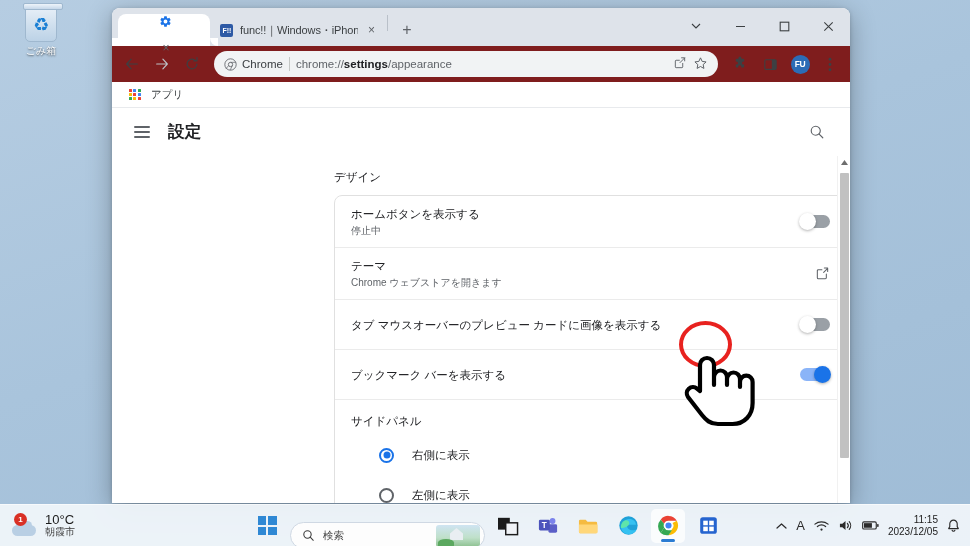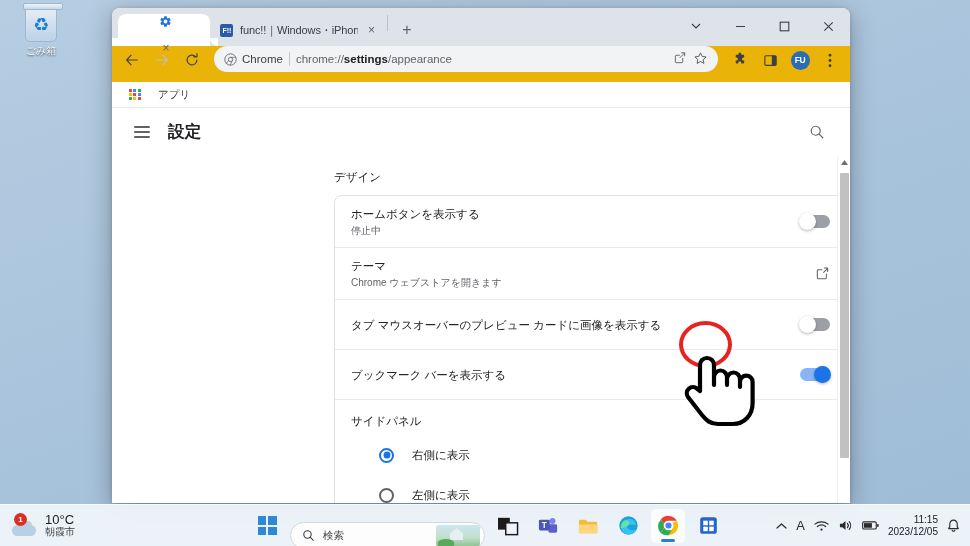--- a/index.html
+++ b/index.html
@@ -76,21 +76,21 @@
     width:26px;height:26px; margin:0 0 3px 4px; display:flex;align-items:center;justify-content:center;
     color:#5f6368; font-size:16px; border-radius:50%;
   }
   .wincontrols{
     position:absolute; right:0; top:0; height:36px; display:flex; align-items:center;
   }
   .wc{ width:44px;height:32px; display:flex;align-items:center;justify-content:center; color:#3c4043; }
 
   
   .toolbar{
-    height:36px; background:#eab308; display:flex; gap:2px; padding:0 6px;
+    height:36px; background:#7f1d1d; display:flex; align-items:center; gap:2px; padding:0 6px;
   }
   .tbtn{
     width:28px;height:28px;border-radius:50%;
     display:flex;align-items:center;justify-content:center; color:#5f6368;
   }
   .omnibox{
     flex:1 1 auto; height:26px; background:#f1f3f4; border-radius:13px;
     display:flex; align-items:center; padding:0 10px; margin:0 6px;
     font-size:11.5px; color:#202124; gap:6px; min-width:0;
   }
@@ -103,21 +103,21 @@
     width:19px;height:19px;border-radius:50%; background:#2b6cb6; color:#fff;
     font-size:8.5px; font-weight:700; display:flex;align-items:center;justify-content:center;
     letter-spacing:-.3px;
   }
 
   
   .bookmarkbar{
     height:26px; background:#fff; display:flex; align-items:center; padding:0 12px; gap:6px;
     border-bottom:1px solid #e8eaed;
   }
-  .bm-item{ display:flex;align-items:center;gap:17px; font-size:10.5px; color:#3c4043; padding:2px 5px; border-radius:4px;}
+  .bm-item{ display:flex;align-items:center;gap:10px; font-size:10.5px; color:#3c4043; padding:2px 5px; border-radius:4px;}
   .apps-grid{ width:12px;height:12px; display:grid; grid-template-columns:repeat(3,1fr); grid-gap:1px;}
   .apps-grid i{ display:block; width:3px;height:3px; border-radius:.5px;}
 
   
   .settings{
     position:relative; height:433px; background:#fff; overflow:hidden;
   }
   .settings-header{
     height:48px; display:flex; align-items:center; padding:0 22px; background:#fff;font-weight:bold;
   }

